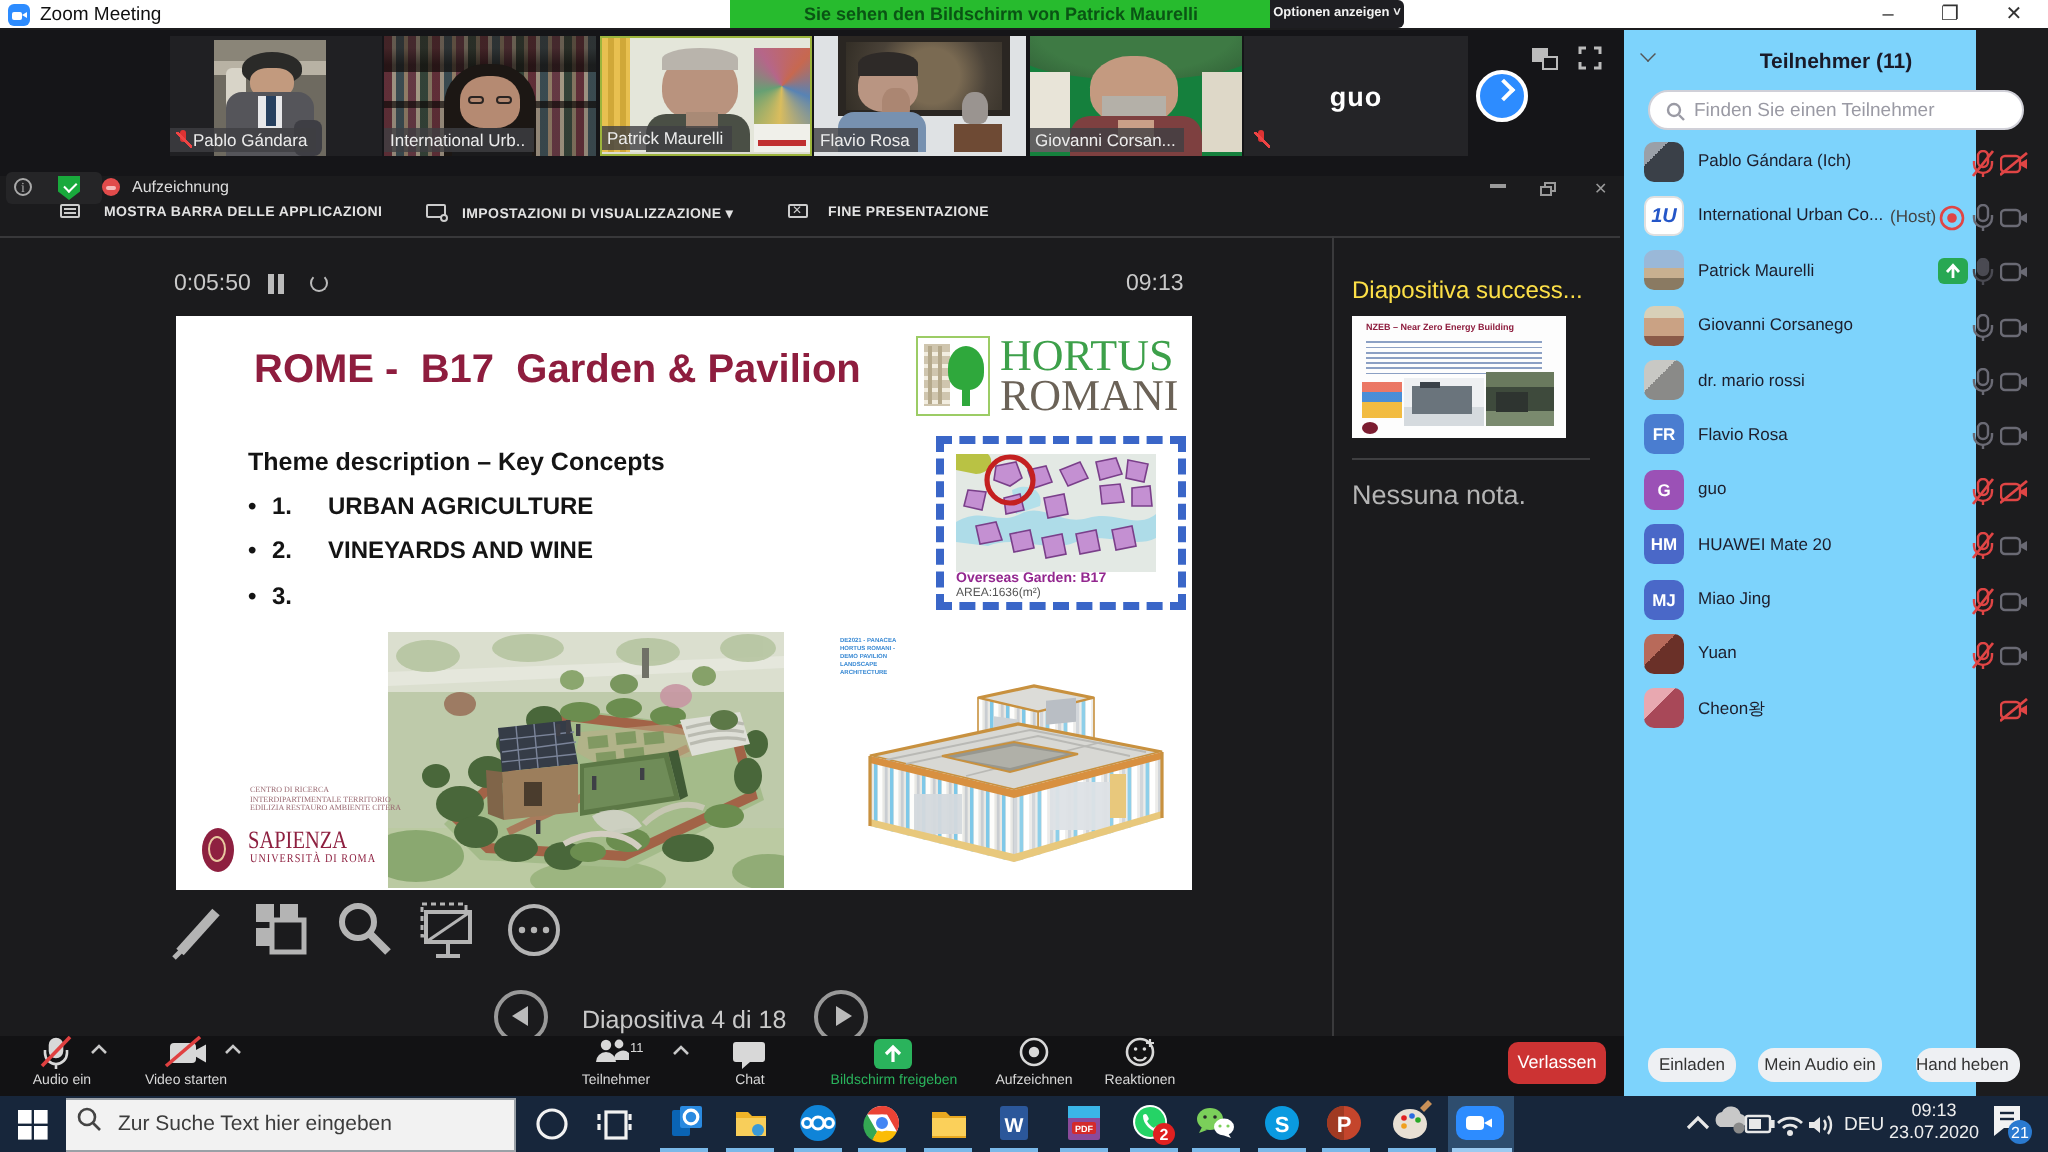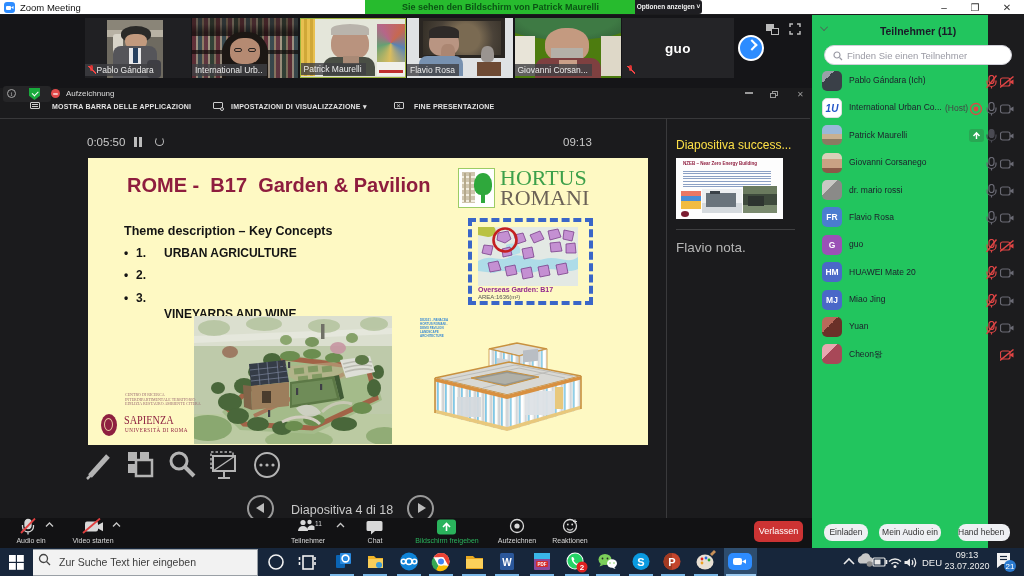--- a/index.html
+++ b/index.html
@@ -21,29 +21,29 @@
   #strip { left:0; top:15px; width:812px; height:73px; background:#151518; }
   .tile { position:absolute; top:3px; width:106px; height:60px; background:#1f1f22; overflow:hidden; }
   .vlabel { position:absolute; left:0; bottom:2px; background:rgba(62,62,66,0.8); color:#ececec; font-size:8.5px; padding:1px 4px 1px 3px; white-space:nowrap; }
   .micred { display:inline-block; position:relative; width:7px; height:9px; vertical-align:-1px; margin-right:2px; }
   .micred:before { content:""; position:absolute; left:2px; top:0; width:3px; height:6px; background:#d33; border-radius:1.5px; }
   .micred:after { content:""; position:absolute; left:0px; top:1px; width:8px; height:8px; background:linear-gradient(45deg,transparent 44%,#e44 44%,#e44 58%,transparent 58%); }
 
   
   #pres { left:0; top:88px; width:812px; height:430px; background:#1b1b1d; }
   .ptxt { color:#e2e2e2; font-size:7px; font-weight:bold; letter-spacing:.2px; }
-  #slide { left:88px; top:158px; width:560px; height:287px; background:#fef9c3; overflow:hidden; }
+  #slide { left:88px; top:158px; width:508px; height:287px; background:#ffffff; overflow:hidden; }
   #rpanel-line { left:666px; top:118px; width:1px; height:400px; background:#3a3a3c; }
 
   
   #ztb { left:0; top:518px; width:812px; height:30px; background:#121214; }
   .ztlabel { position:absolute; top:537px; font-size:7px; color:#d8d8d8; text-align:center; }
 
   
-  #sidebar { left:812px; top:15px; width:176px; height:533px; background:#22c55e; }
+  #sidebar { left:812px; top:15px; width:176px; height:533px; background:#7dd3fc; }
   .prow { position:absolute; left:0; width:212px; height:27px; }
   .pavatar { position:absolute; left:10px; top:3px; width:20px; height:20px; border-radius:5px; overflow:hidden; font-weight:bold; color:#fff; font-size:8.5px; text-align:center; line-height:20px; }
   .pname { position:absolute; left:37px; top:7.5px; font-size:8.5px; color:#1d1d2b; white-space:nowrap; }
 
   
   #taskbar { left:0; top:548px; width:1024px; height:28px; background:#17263b; }
   #tsearch { left:33px; top:549px; width:225px; height:27px; background:#f2f2f2; border:1px solid #9aa0a6; border-left:none; color:#3c3c3c; font-size:10.5px; line-height:25px; }
   .tunder { position:absolute; top:574px; height:2px; width:24px; background:#7ab8e8; }
   .tray { color:#eee; font-size:9px; }
 </style>
@@ -103,21 +103,21 @@
   <div style="position:absolute;left:16px;top:3px;width:78px;height:34px;background:radial-gradient(circle at 55% 50%,#7a6a52 0 30%,#4a4238 60%,#332e26 100%);"></div>
   <div style="position:absolute;left:74px;top:28px;width:13px;height:16px;background:#9a9490;border-radius:45% 45% 30% 30%;"></div>
   <div style="position:absolute;left:70px;top:44px;width:24px;height:14px;background:#6e4a34;"></div>
   <div style="position:absolute;left:22px;top:12px;width:30px;height:26px;background:#b99582;border-radius:48% 48% 42% 42%;"></div>
   <div style="position:absolute;left:22px;top:8px;width:30px;height:12px;background:#2e2a28;border-radius:50% 50% 0 0;"></div>
   <div style="position:absolute;left:34px;top:26px;width:14px;height:18px;background:#ab8672;border-radius:40%;"></div>
   <div style="position:absolute;left:12px;top:38px;width:44px;height:20px;background:#7791b0;border-radius:8px 8px 0 0;"></div>
   <div class="vlabel">Flavio Rosa</div>
 </div>
 
-<div class="abs tile" style="left:514.5px;top:18px;background:#4d7c0f;">
+<div class="abs tile" style="left:514.5px;top:18px;background:#15803d;">
   <div style="position:absolute;left:-6px;top:-4px;width:118px;height:26px;background:radial-gradient(ellipse at 50% 0%,#3e7a44 0 60%,#2e5a34 100%);border-radius:0 0 50% 50%;"></div>
   <div style="position:absolute;left:0px;top:18px;width:20px;height:40px;background:#e8e4d8;"></div>
   <div style="position:absolute;left:86px;top:18px;width:20px;height:40px;background:#ded8c8;"></div>
   <div style="position:absolute;left:30px;top:10px;width:44px;height:34px;background:#c49a80;border-radius:46% 46% 42% 42%;"></div>
   <div style="position:absolute;left:36px;top:30px;width:32px;height:16px;background:#b4b0a8;border-radius:0 0 40% 40%;"></div>
   <div style="position:absolute;left:20px;top:40px;width:66px;height:20px;background:#7e4040;border-radius:10px 10px 0 0;"></div>
   <div style="position:absolute;left:44px;top:42px;width:18px;height:10px;background:#caa088;"></div>
   <div class="vlabel">Giovanni Corsan...</div>
 </div>
 
@@ -179,21 +179,21 @@
   </div>
   <div style="position:absolute;left:412px;top:7px;font-family:'Liberation Serif',serif;font-size:22px;color:#3da04a;">HORTUS</div>
   <div style="position:absolute;left:412px;top:27px;font-family:'Liberation Serif',serif;font-size:22px;color:#6b6257;">ROMANI</div>
 
   <div style="position:absolute;left:36px;top:66px;font-size:12.5px;font-weight:bold;color:#141414;">Theme description – Key Concepts</div>
   <div style="position:absolute;left:36px;top:88px;font-size:12px;font-weight:bold;color:#141414;">•</div>
     <div style="position:absolute;left:48px;top:88px;font-size:12px;font-weight:bold;color:#141414;">1.</div>
     <div style="position:absolute;left:76px;top:88px;font-size:12px;font-weight:bold;color:#141414;">URBAN AGRICULTURE</div>
   <div style="position:absolute;left:36px;top:110px;font-size:12px;font-weight:bold;color:#141414;">•</div>
     <div style="position:absolute;left:48px;top:110px;font-size:12px;font-weight:bold;color:#141414;">2.</div>
-    <div style="position:absolute;left:76px;top:110px;font-size:12px;font-weight:bold;color:#141414;margin-top:39px;">VINEYARDS AND WINE</div>
+    <div style="position:absolute;left:76px;top:110px;font-size:12px;font-weight:bold;color:#141414;">VINEYARDS AND WINE</div>
   <div style="position:absolute;left:36px;top:133px;font-size:12px;font-weight:bold;color:#141414;">•</div>
     <div style="position:absolute;left:48px;top:133px;font-size:12px;font-weight:bold;color:#141414;">3.</div>
 
   <div style="position:absolute;left:380px;top:60px;width:125px;height:87px;border:4px dashed #3a66c8;"></div>
   <div style="position:absolute;left:390px;top:69px;width:100px;height:59px;background:#dde6e2;overflow:hidden;">
     <svg width="100" height="59" viewBox="0 0 100 59">
       <rect width="100" height="59" fill="#e3e9e4"></rect>
       <path d="M0,34 C14,26 20,36 32,30 C44,24 52,36 66,32 C80,28 90,38 100,30 L100,42 C88,48 74,38 60,44 C46,50 30,40 16,46 L0,44 Z" fill="#aedce8"></path>
       <path d="M28,18 C36,14 44,18 42,26 L30,30 Z" fill="#b3e0ea"></path>
       <g fill="#c490d2" stroke="#7a3f8a" stroke-width="0.8">
@@ -391,21 +391,21 @@
   <div style="position:absolute;left:7px;top:11px;width:88px;height:18px;background:repeating-linear-gradient(#fdfdfd 0 1.7px,#40629e 1.7px 2.6px);opacity:0.6;"></div>
   <div style="position:absolute;left:5px;top:33px;width:20px;height:18px;background:linear-gradient(#e8604a 0 28%,#2a7ad0 28% 55%,#f0b020 55% 100%);opacity:0.85;"></div>
   <div style="position:absolute;left:26px;top:31px;width:40px;height:24px;background:linear-gradient(180deg,#eef0f2 0 60%,#d5dade 60% 100%);"></div>
   <div style="position:absolute;left:30px;top:35px;width:30px;height:14px;background:#6a747c;"></div>
   <div style="position:absolute;left:34px;top:33px;width:10px;height:3px;background:#3a4148;"></div>
   <div style="position:absolute;left:67px;top:28px;width:34px;height:27px;background:linear-gradient(180deg,#6a7a5e 0 28%,#3e4a3c 28% 72%,#7a8a6e 72% 100%);"></div>
   <div style="position:absolute;left:72px;top:38px;width:16px;height:10px;background:#2e3430;"></div>
   <div style="position:absolute;left:5px;top:53px;width:8px;height:6px;background:#7b1c30;border-radius:50%;"></div>
 </div>
 <div class="abs" style="left:676px;top:229px;width:119px;height:1px;background:#3f3f41;"></div>
-<div class="abs" style="left:676px;top:240px;font-size:13.5px;color:#b5b5b5;">Flavio nota.</div>
+<div class="abs" style="left:676px;top:240px;font-size:13.5px;color:#b5b5b5;">Nessuna nota.</div>
 
 <div class="abs" id="ppticons" style="left:84px;top:450px;width:200px;height:32px;">
 <svg width="200" height="32" viewBox="0 0 200 32" fill="none" stroke="#b4b4b4" stroke-width="2">
   <g>
     <line x1="6" y1="26" x2="24" y2="6" stroke-width="5"></line>
     <line x1="3" y1="29" x2="7" y2="25" stroke-width="2.5"></line>
   </g>
   <g transform="translate(44,2)">
     <rect x="0" y="0" width="9" height="9" fill="#b4b4b4" stroke="none"></rect>
     <rect x="12" y="0" width="9" height="9" fill="#b4b4b4" stroke="none"></rect>

